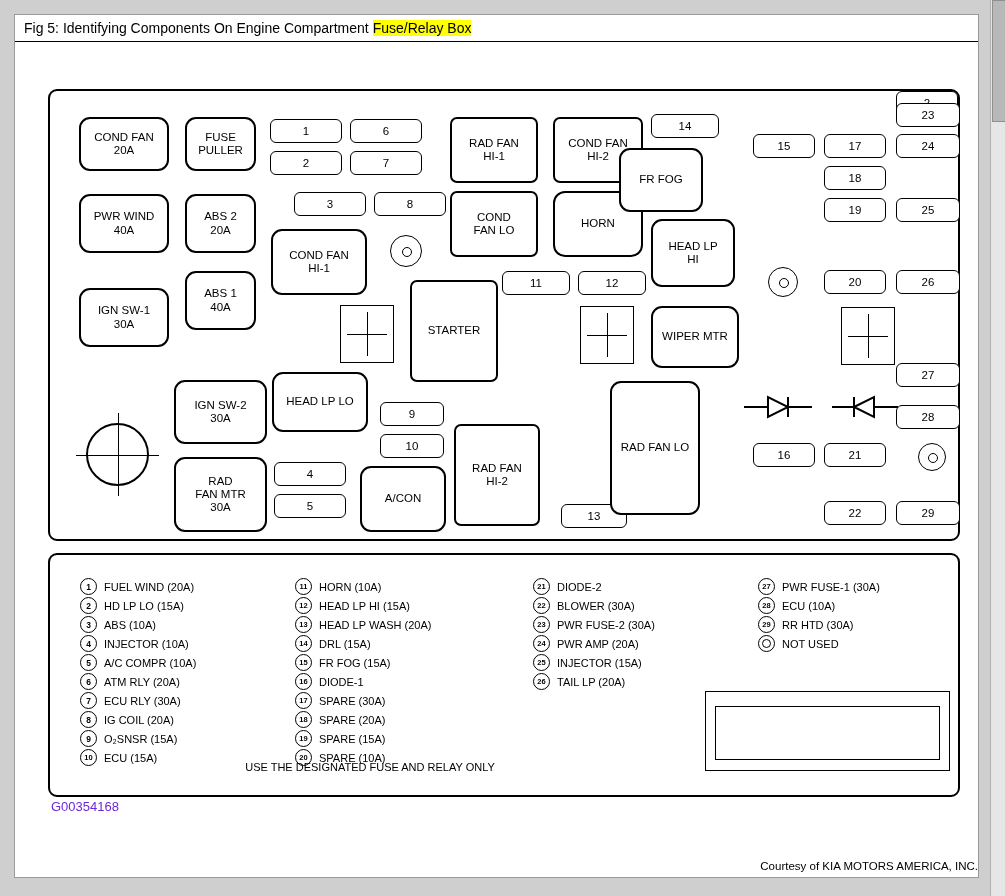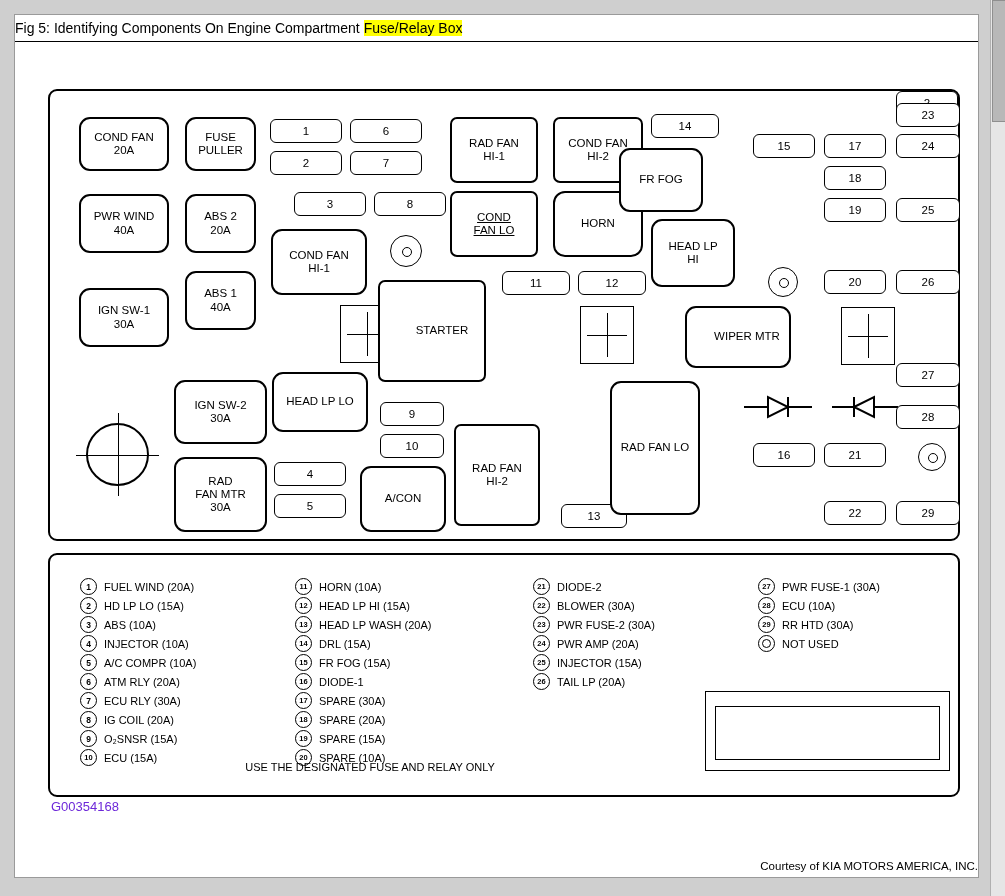--- a/index.html
+++ b/index.html
@@ -1,21 +1,21 @@
 <!DOCTYPE html>
 <html><head>
 <meta charset="utf-8">
 <style>
   html,body{margin:0;padding:0;background:#cfcfcf;}
   body{font-family:"Liberation Sans", sans-serif;}
   #page{position:relative;width:1005px;height:896px;background:#cfcfcf;overflow:hidden;}
   #sheet{position:absolute;left:14px;top:14px;width:963px;height:862px;background:#ffffff;border:1px solid #9a9a9a;}
   #titlebar{position:absolute;left:0;top:0;width:963px;height:26px;border-bottom:1px solid #000;
             display:flex;align-items:center;font-size:14px;color:#000;}
-  #titlebar .t{white-space:nowrap;}
+  #titlebar .t{padding-left:9px;white-space:nowrap;}
   .hl{background:#ffff00;}
   
   #frame{position:absolute;left:33px;top:74px;width:908px;height:448px;border:2px solid #000;border-radius:9px;background:#fff;}
   .box{position:absolute;border:2px solid #000;background:#fff;display:flex;align-items:center;justify-content:center;
        text-align:center;font-size:11.5px;line-height:1.15;color:#000;}
   .r6{border-radius:7px;}
   .r10{border-radius:11px;}
   .pill{position:absolute;border:1.5px solid #000;border-radius:6px;background:#fff;display:flex;align-items:center;
         justify-content:center;font-size:11.5px;color:#000;}
   .relay{position:absolute;border:1.5px solid #000;background:#fff;}
@@ -87,52 +87,52 @@
       <div class="pill" style="left:220px;top:60px;width:70px;height:22px;">2</div>
       <div class="pill" style="left:300px;top:60px;width:70px;height:22px;">7</div>
       <div class="pill" style="left:244px;top:101px;width:70px;height:22px;">3</div>
       <div class="pill" style="left:324px;top:101px;width:70px;height:22px;">8</div>
 
       <div class="box r10" style="left:221px;top:138px;width:92px;height:62px;white-space:pre-line;">COND FAN
 HI-1</div>
       <div class="circ" style="left:340px;top:144px;width:30px;height:30px;"></div>
 
       <div class="relay" style="left:290px;top:214px;width:52px;height:56px;"></div>
-      <div class="box r6" style="left:328px;top:189px;width:84px;height:98px;padding-left:20px;">STARTER</div>
+      <div class="box r6" style="left:360px;top:189px;width:84px;height:98px;">STARTER</div>
 
       <div class="pill" style="left:330px;top:311px;width:62px;height:22px;">9</div>
       <div class="pill" style="left:330px;top:343px;width:62px;height:22px;">10</div>
       <div class="pill" style="left:224px;top:371px;width:70px;height:22px;">4</div>
       <div class="pill" style="left:224px;top:403px;width:70px;height:22px;">5</div>
 
       <div class="box r10" style="left:222px;top:281px;width:92px;height:56px;">HEAD LP LO</div>
       <div class="box r10" style="left:310px;top:375px;width:82px;height:62px;">A/CON</div>
 
       <div class="box r6" style="left:400px;top:26px;width:84px;height:62px;white-space:pre-line;">RAD FAN
 HI-1</div>
       <div class="box r6" style="left:503px;top:26px;width:86px;height:62px;white-space:pre-line;">COND FAN
 HI-2</div>
-      <div class="box r6" style="left:400px;top:100px;width:84px;height:62px;white-space:pre-line;text-decoration:underline;">COND
+      <div class="box r6" style="left:400px;top:100px;width:84px;height:62px;white-space:pre-line;">COND
 FAN LO</div>
       <div class="box r6" style="left:503px;top:100px;width:86px;height:62px;border-radius:12px;">HORN</div>
 
       <div class="pill" style="left:452px;top:180px;width:66px;height:22px;">11</div>
       <div class="pill" style="left:528px;top:180px;width:66px;height:22px;">12</div>
 
       <div class="relay" style="left:530px;top:215px;width:52px;height:56px;"></div>
 
       <div class="box r6" style="left:404px;top:333px;width:82px;height:98px;white-space:pre-line;">RAD FAN
 HI-2</div>
       <div class="pill" style="left:511px;top:413px;width:64px;height:22px;">13</div>
 
       <div class="pill" style="left:601px;top:23px;width:66px;height:22px;">14</div>
       <div class="box r10" style="left:569px;top:57px;width:80px;height:60px;">FR FOG</div>
       <div class="box r10" style="left:601px;top:128px;width:80px;height:64px;white-space:pre-line;">HEAD LP
 HI</div>
-      <div class="box r10" style="left:635px;top:215px;width:84px;height:58px;padding-left:18px;">WIPER MTR</div>
+      <div class="box r10" style="left:601px;top:215px;width:84px;height:58px;">WIPER MTR</div>
       <div class="box r10" style="left:560px;top:290px;width:86px;height:130px;">RAD FAN LO</div>
 
       <div class="pill" style="left:703px;top:43px;width:60px;height:22px;">15</div>
       <div class="pill" style="left:774px;top:43px;width:60px;height:22px;">17</div>
       <div class="pill" style="left:774px;top:75px;width:60px;height:22px;">18</div>
       <div class="pill" style="left:774px;top:107px;width:60px;height:22px;">19</div>
       <div class="circ" style="left:718px;top:176px;width:28px;height:28px;"></div>
       <div class="pill" style="left:774px;top:179px;width:60px;height:22px;">20</div>
 
       <div class="pill" style="left:846px;top:0px;width:60px;height:22px;top:0;">2</div>

